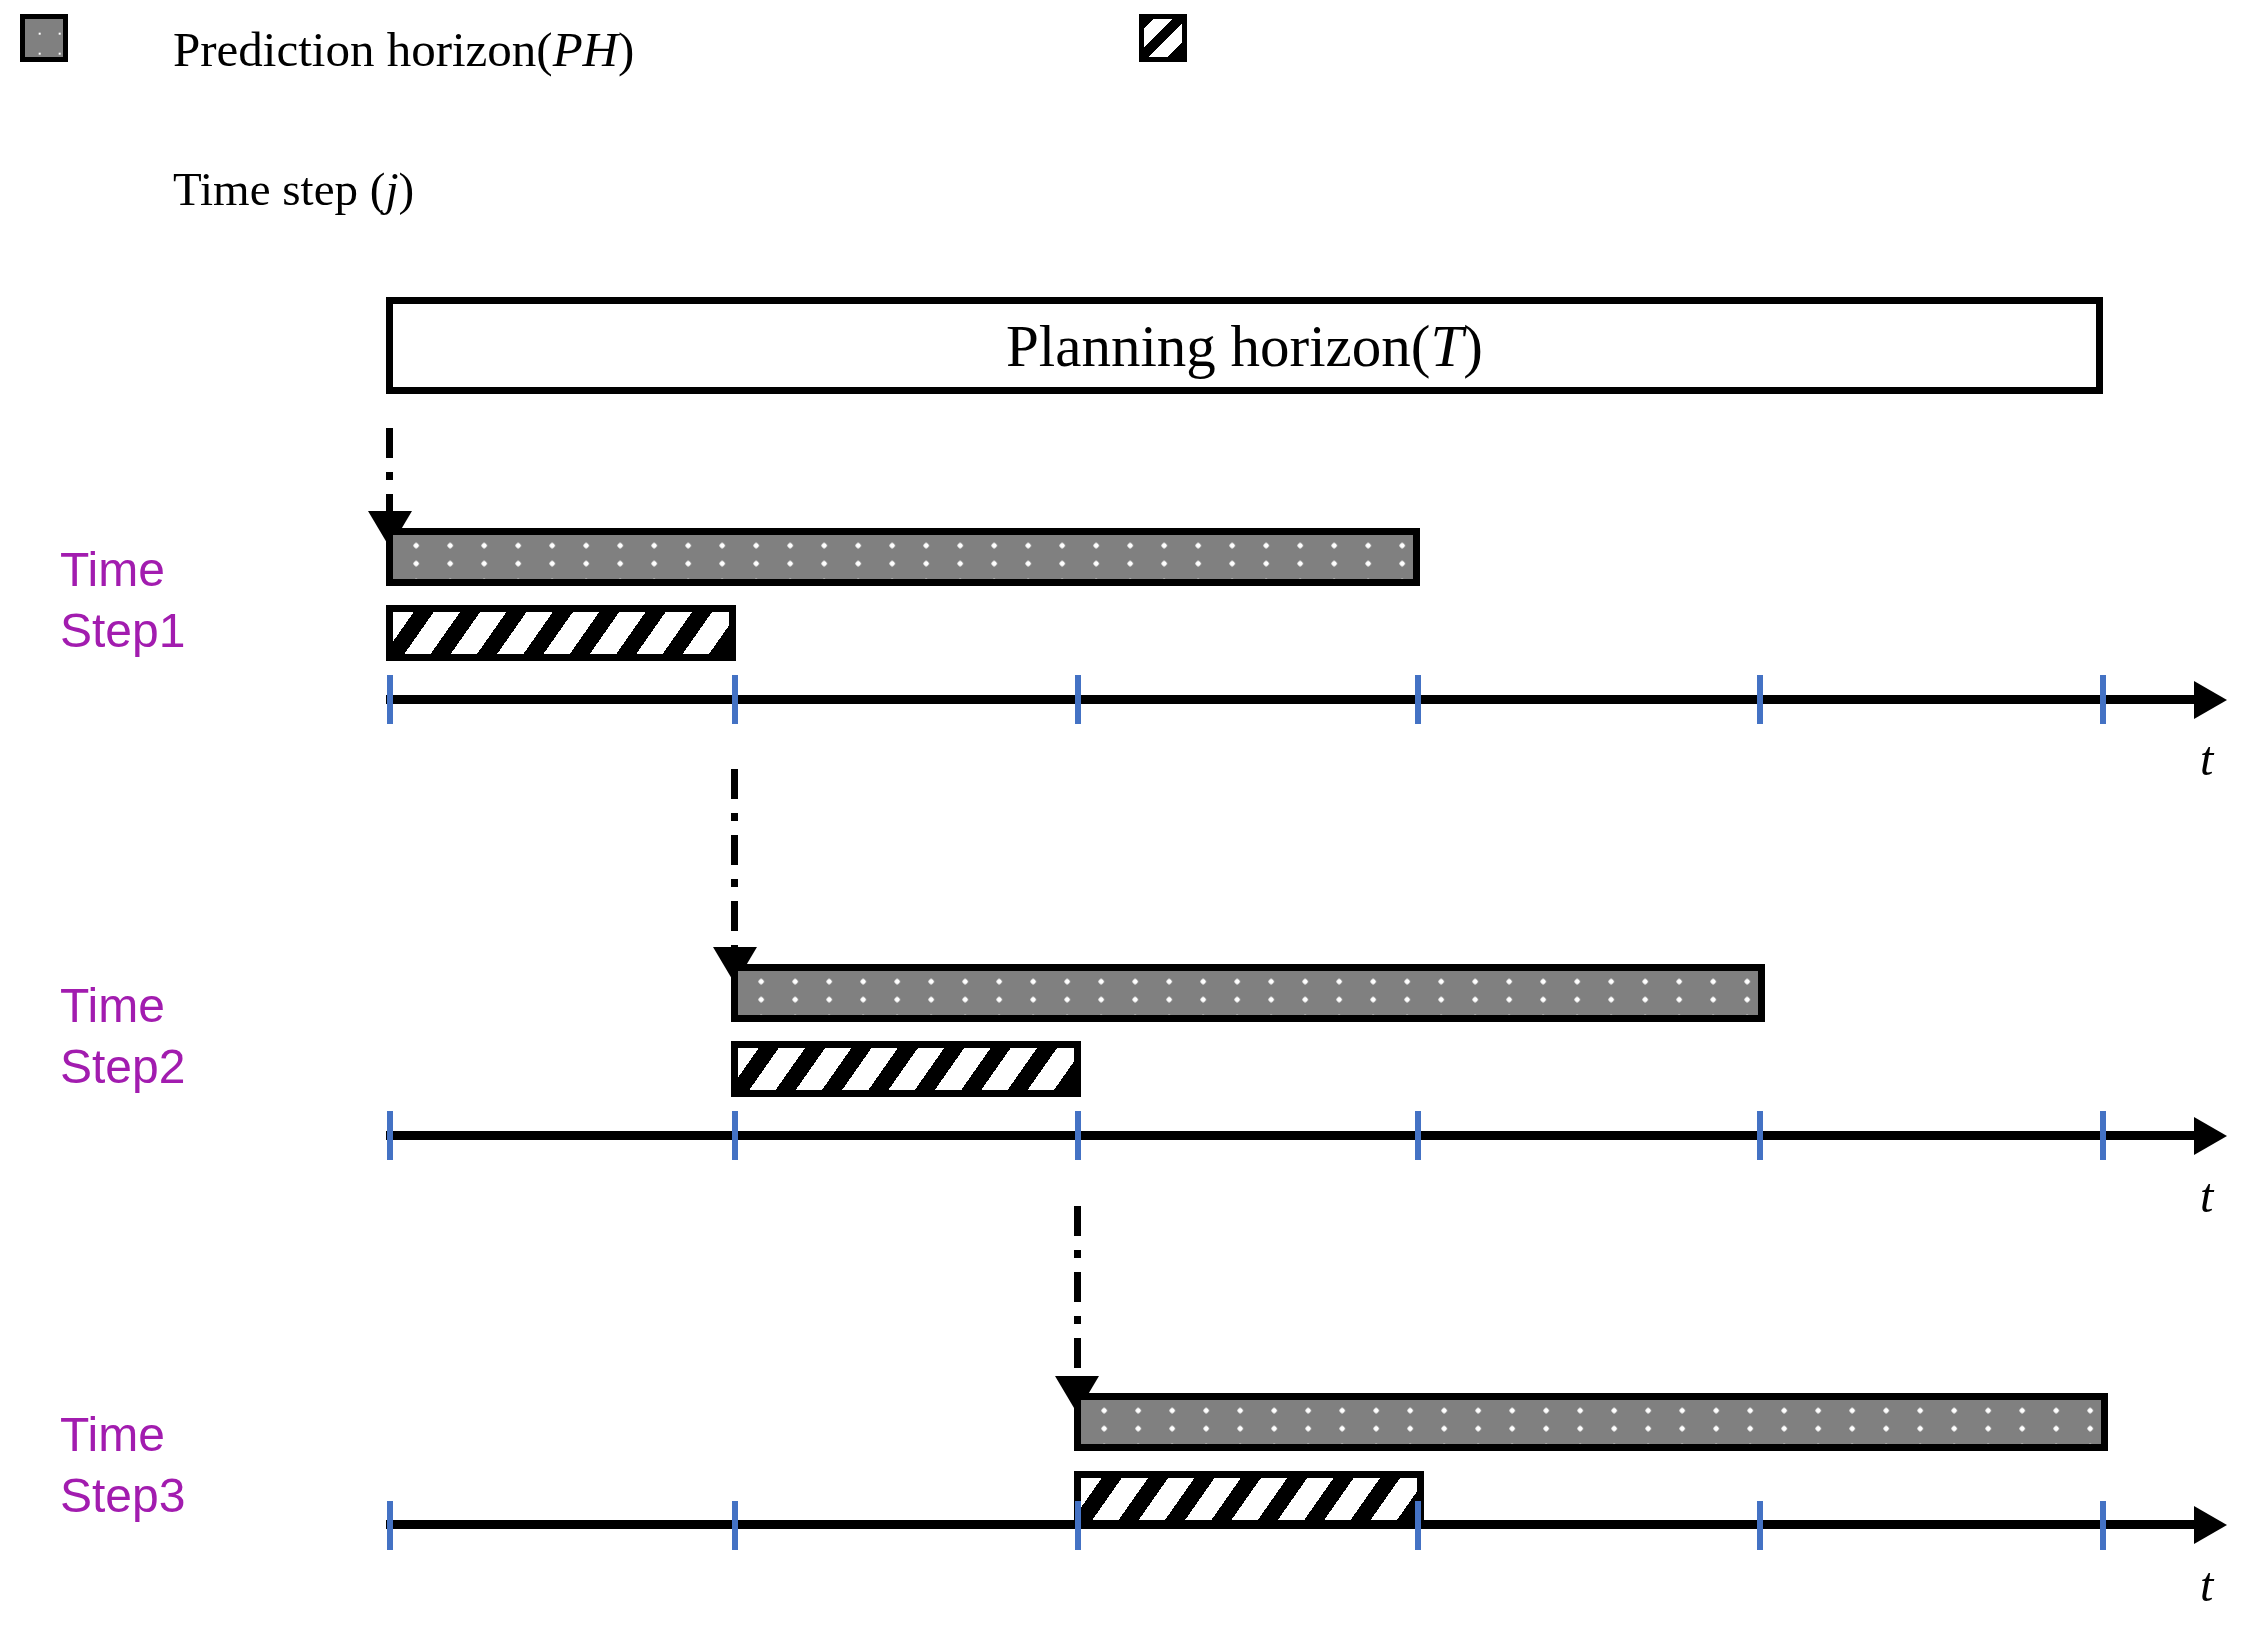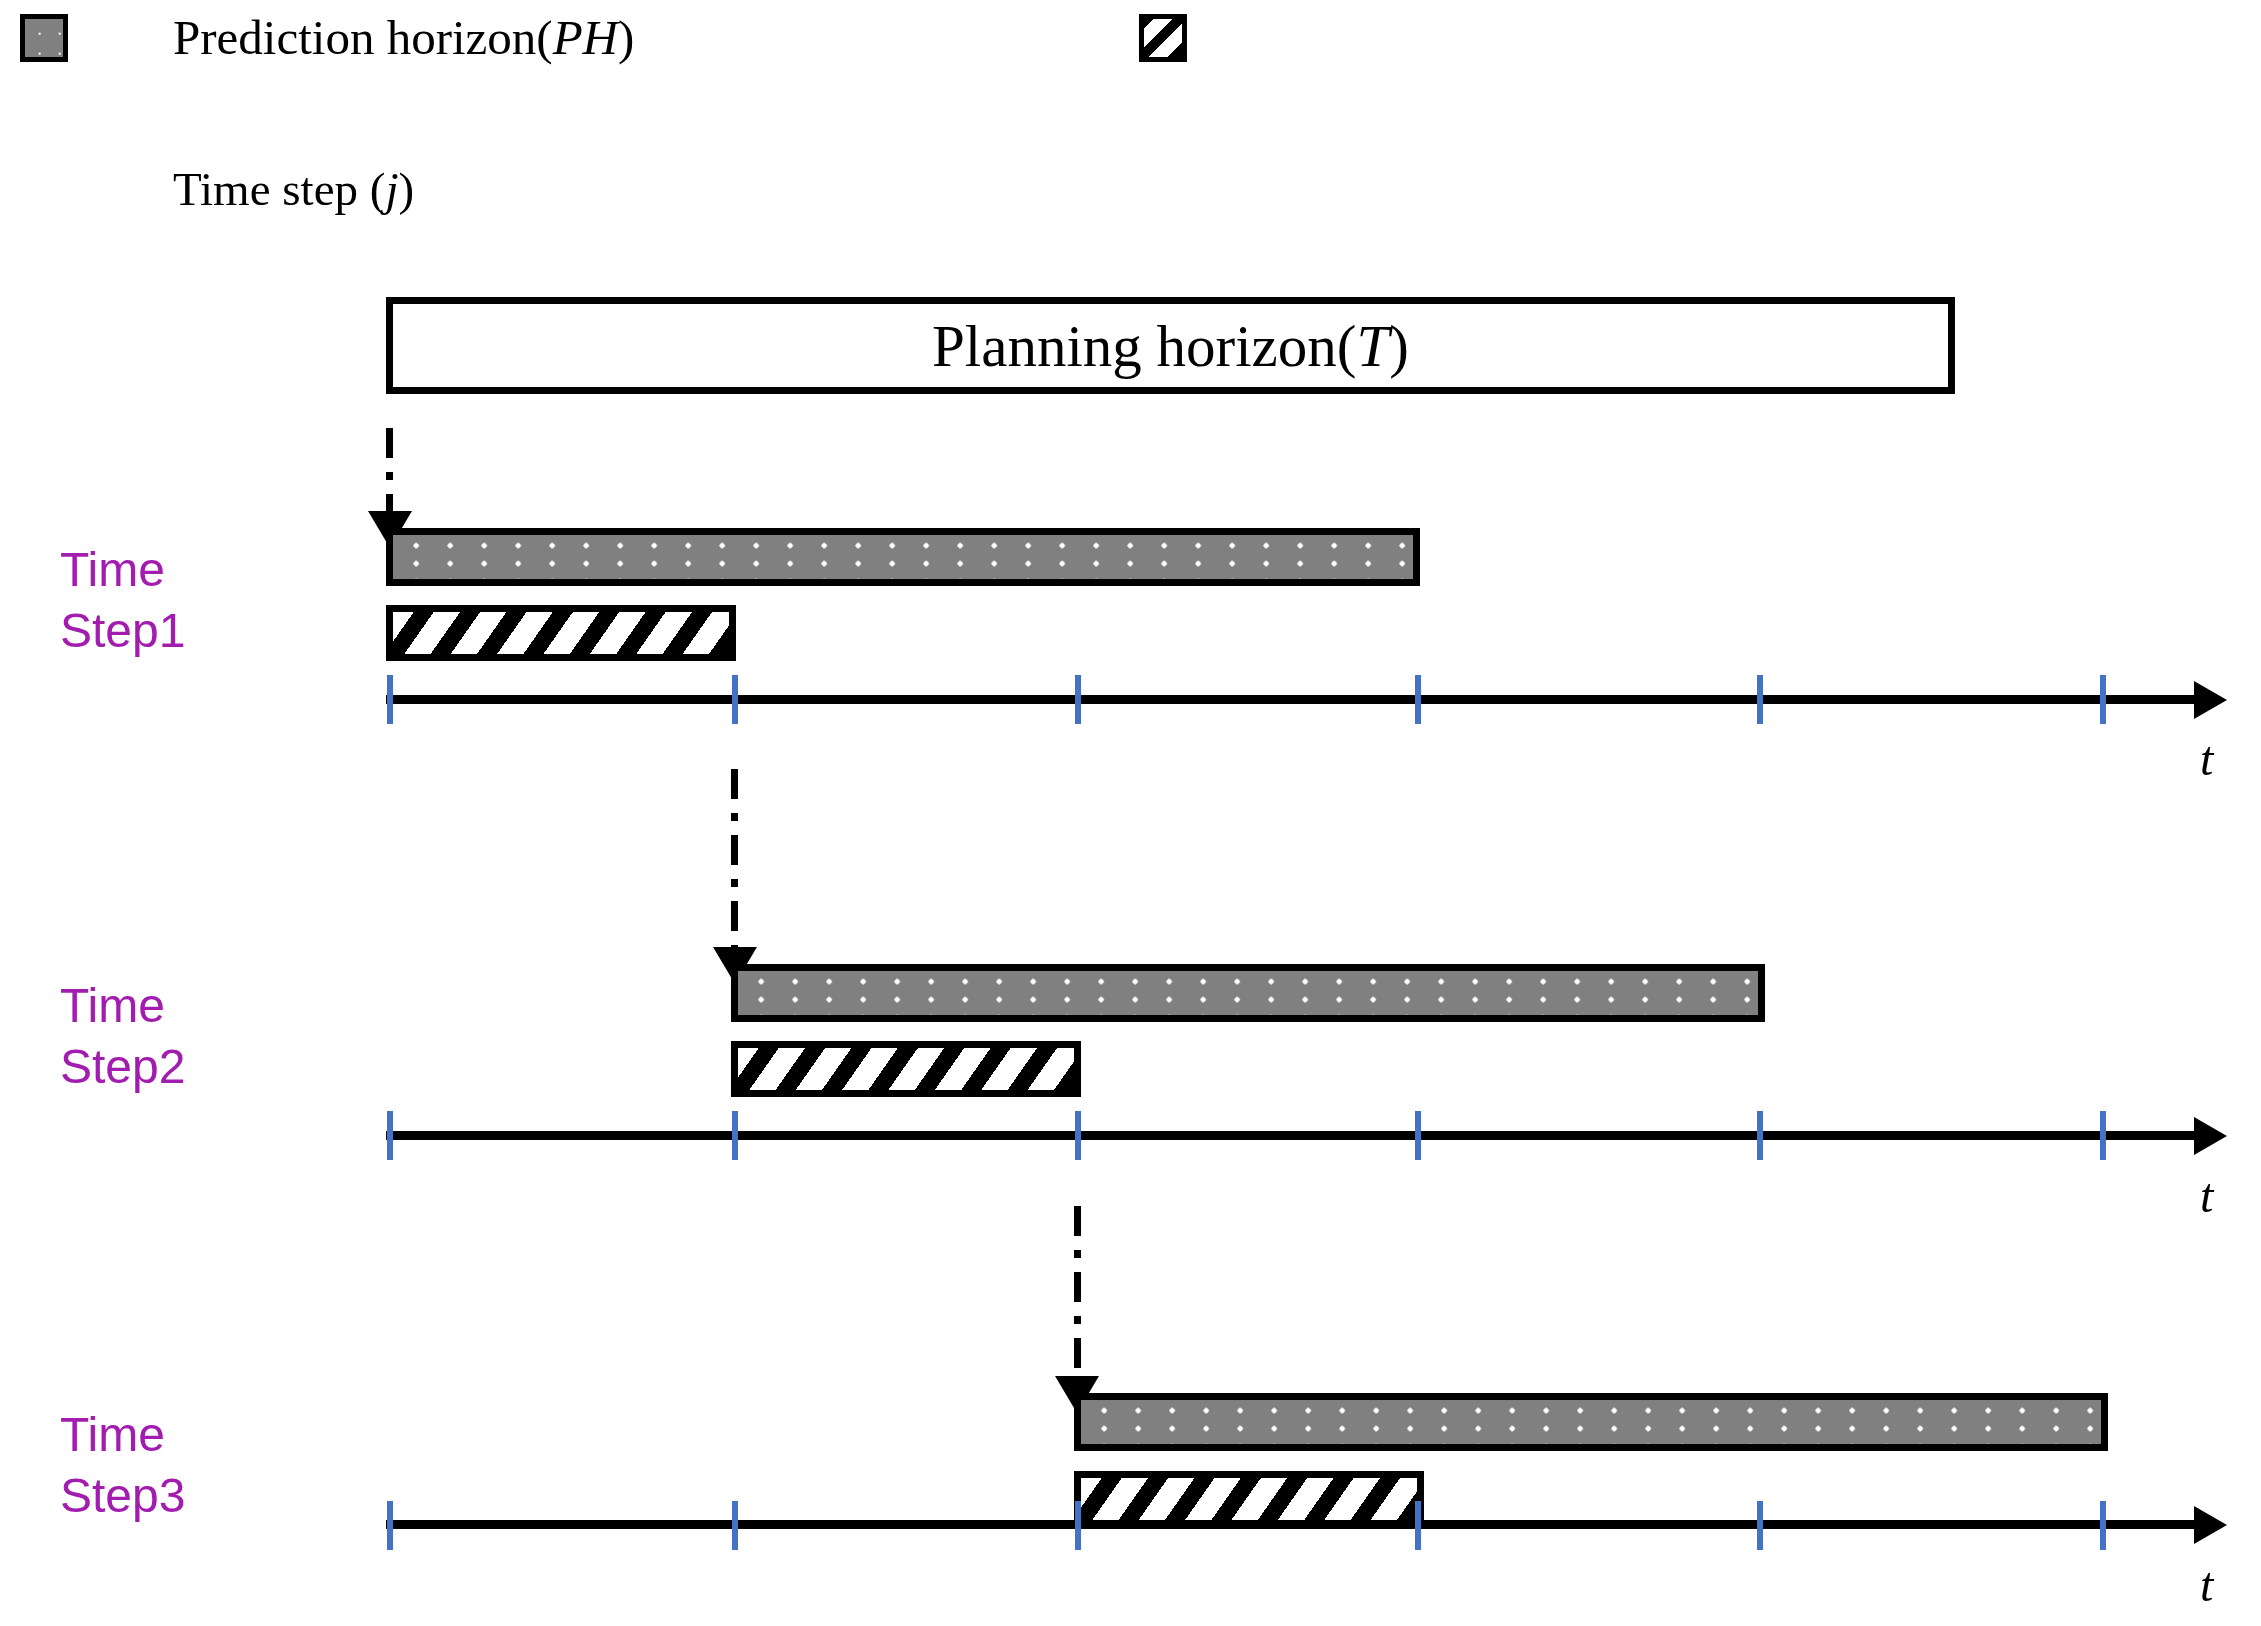--- a/index.html
+++ b/index.html
@@ -35,20 +35,21 @@
       -45deg,
       #000000 0px, #000000 10px,
       #ffffff 10px, #ffffff 23.4px);
   }
   .legend-label {
     position: absolute;
     font-size: 49px;
     line-height: 1;
     color: #000000;
     white-space: nowrap;
+    margin-top: 12px;
   }
   .legend-label i { font-style: italic; }
 
   
   .timestep-caption {
     position: absolute;
     font-size: 47px;
     line-height: 1;
     color: #000000;
     white-space: nowrap;
@@ -162,21 +163,21 @@
   <div class="legend-label" style="left:173px; top:12.5px;">
     <span>Prediction horizon(</span><i>PH</i><span>)</span>
   </div>
 
   <div class="legend-swatch swatch-ch" style="left:1139px; top:14px; width:48px; height:48px;"></div>
 
   <div class="timestep-caption" style="left:173px; top:166px;text-align:center;">
     <span>Time step (</span><i>j</i><span>)</span>
   </div>
 
-  <div id="planning-box" style="left:386px; top:297px; width:1569px; height:97px;font-family:Liberation Serif, serif;">
+  <div id="planning-box" style="left:386px; top:297px; width:1717px; height:97px;font-family:Liberation Serif, serif;">
     <div class="ph-text">
       <span>Planning horizon(</span><i>T</i><span>)</span>
     </div>
   </div>
 
   <div class="dashdot" style="left:386px; top:428px; height:87px;"></div>
   <div class="dashdot-head" style="left:368px; top:511px;"></div>
 
   <div class="row-label" style="left:60px; top:539px;">
     <div>Time</div>

